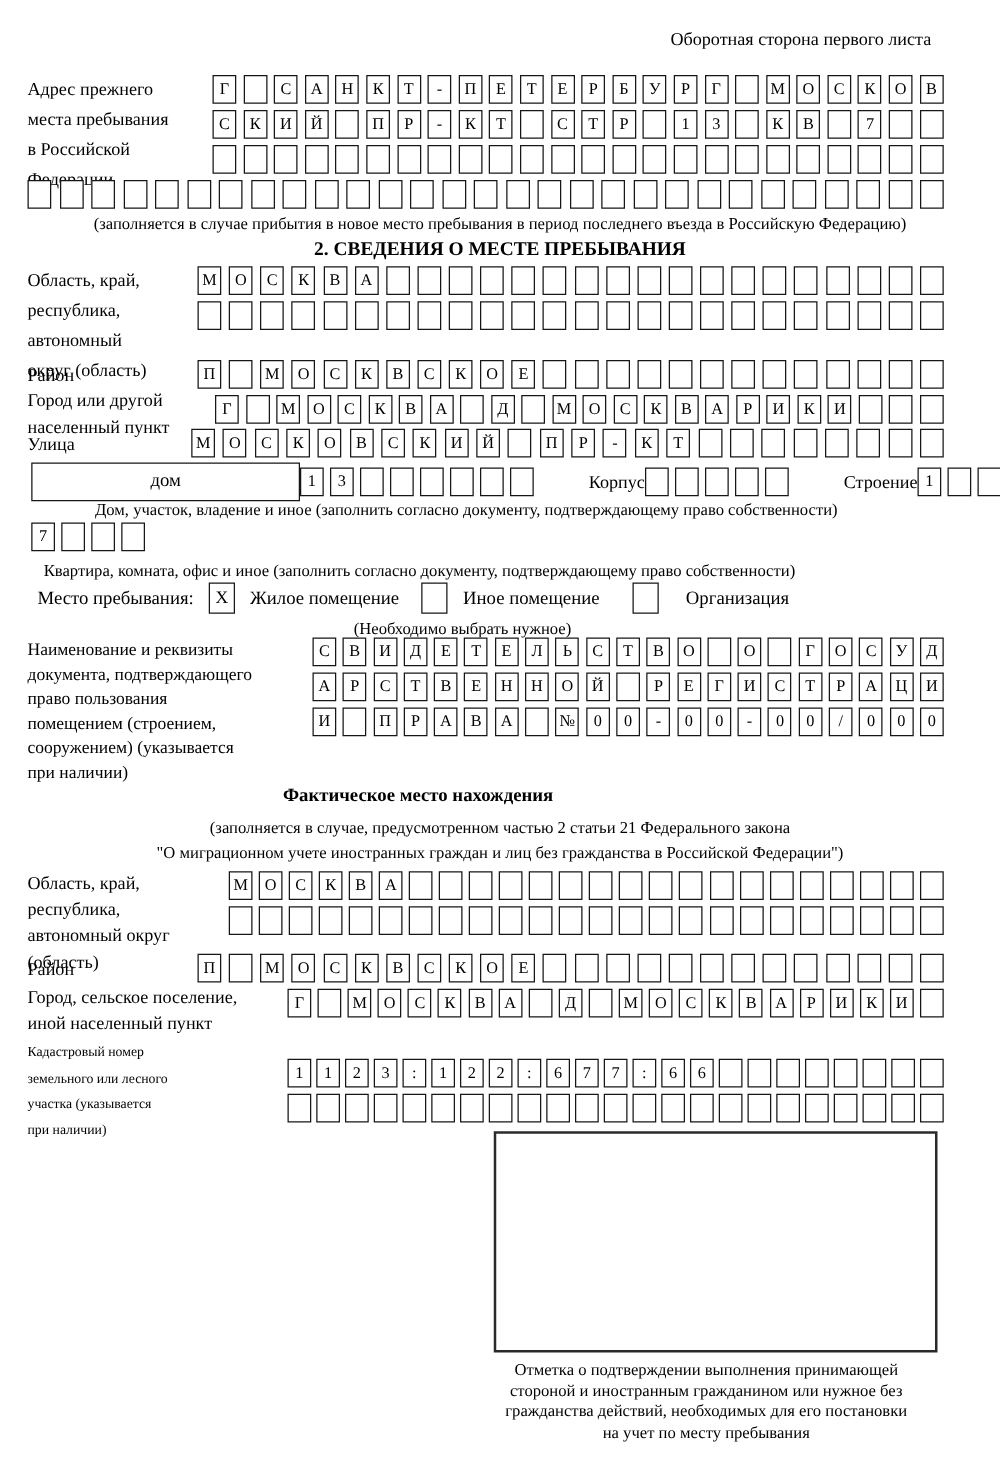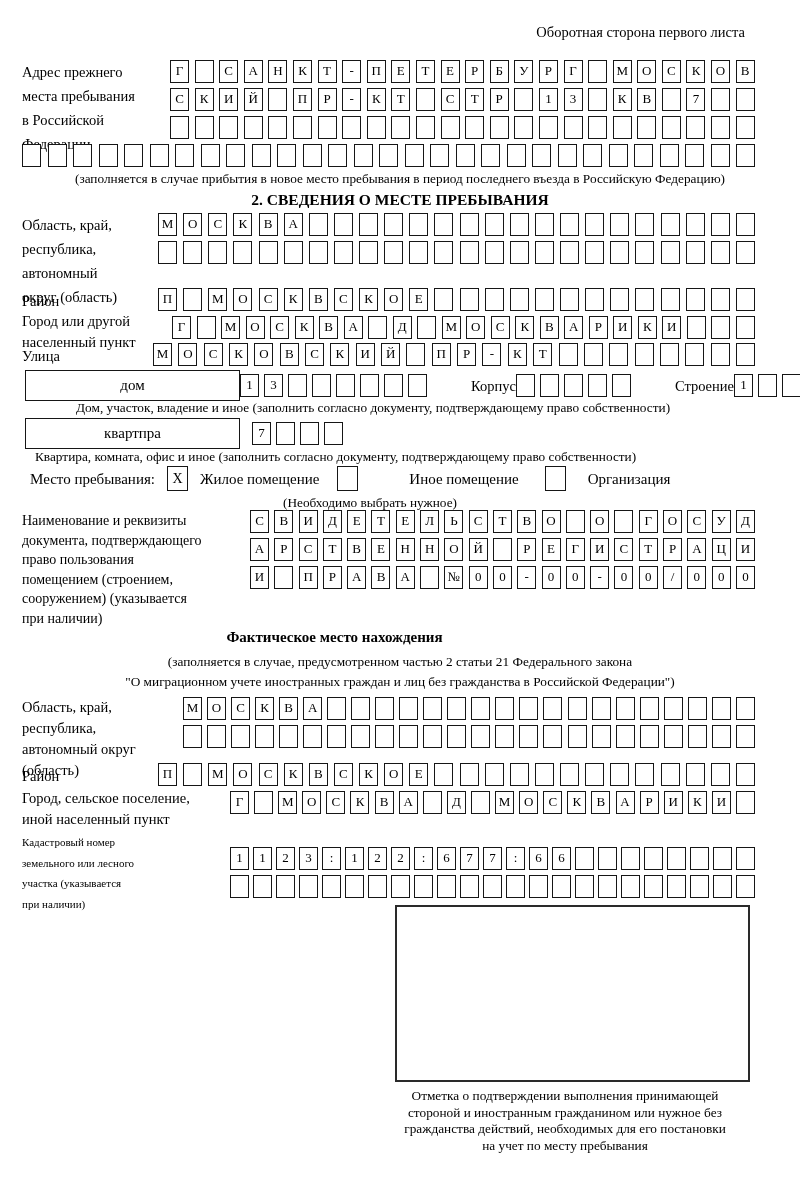--- a/index.html
+++ b/index.html
@@ -337,38 +337,35 @@
     <div class="boxgrp">
         <span class="cbox">1</span>
         <span class="cbox"></span>
         <span class="cbox"></span>
         <span class="cbox"></span>
       </div>
   </div>
   <div class="abs caption" style="left:35px; top:400px;margin-left:41px;">Дом, участок, владение и иное (заполнить согласно документу, подтверждающему право собственности)</div>
 
   <div class="abs" style="left:25px; top:418px; display:flex; gap:12px; align-items:center;">
-    <div class="bigbox">
-      <span>квартпра</span>
-    </div>
     <div class="boxgrp">
         <span class="cbox">7</span>
         <span class="cbox"></span>
         <span class="cbox"></span>
         <span class="cbox"></span>
       </div>
   </div>
   <div class="abs caption" style="left:35px; top:449px;">Квартира, комната, офис и иное (заполнить согласно документу, подтверждающему право собственности)</div>
 
   <div class="mesto" style="left:30px; top:466px; gap:12px;">
     <span class="lbl" style="font-size:15px;">Место пребывания:</span>
     <span class="ckbox">X</span>
     <span class="lbl" style="font-size:15px;">Жилое помещение</span>
     <span class="ckbox" style="margin-left:6px;"></span>
-    <span class="lbl" style="font-size:15px;margin-left:39px;">Иное помещение</span>
+    <span class="lbl" style="font-size:15px;">Иное помещение</span>
     <span class="ckbox" style="margin-left:14px;"></span>
     <span class="lbl" style="font-size:15px; margin-left:10px;">Организация</span>
   </div>
   <div class="abs caption center" style="left:60px; width:620px; top:495px;">(Необходимо выбрать нужное)</div>
 
   <div class="abs lbl doc" style="left:22px; top:511px;">
     <div>Наименование и реквизиты</div>
     <div>документа, подтверждающего</div>
     <div>право пользования</div>
     <div>помещением (строением,</div>

